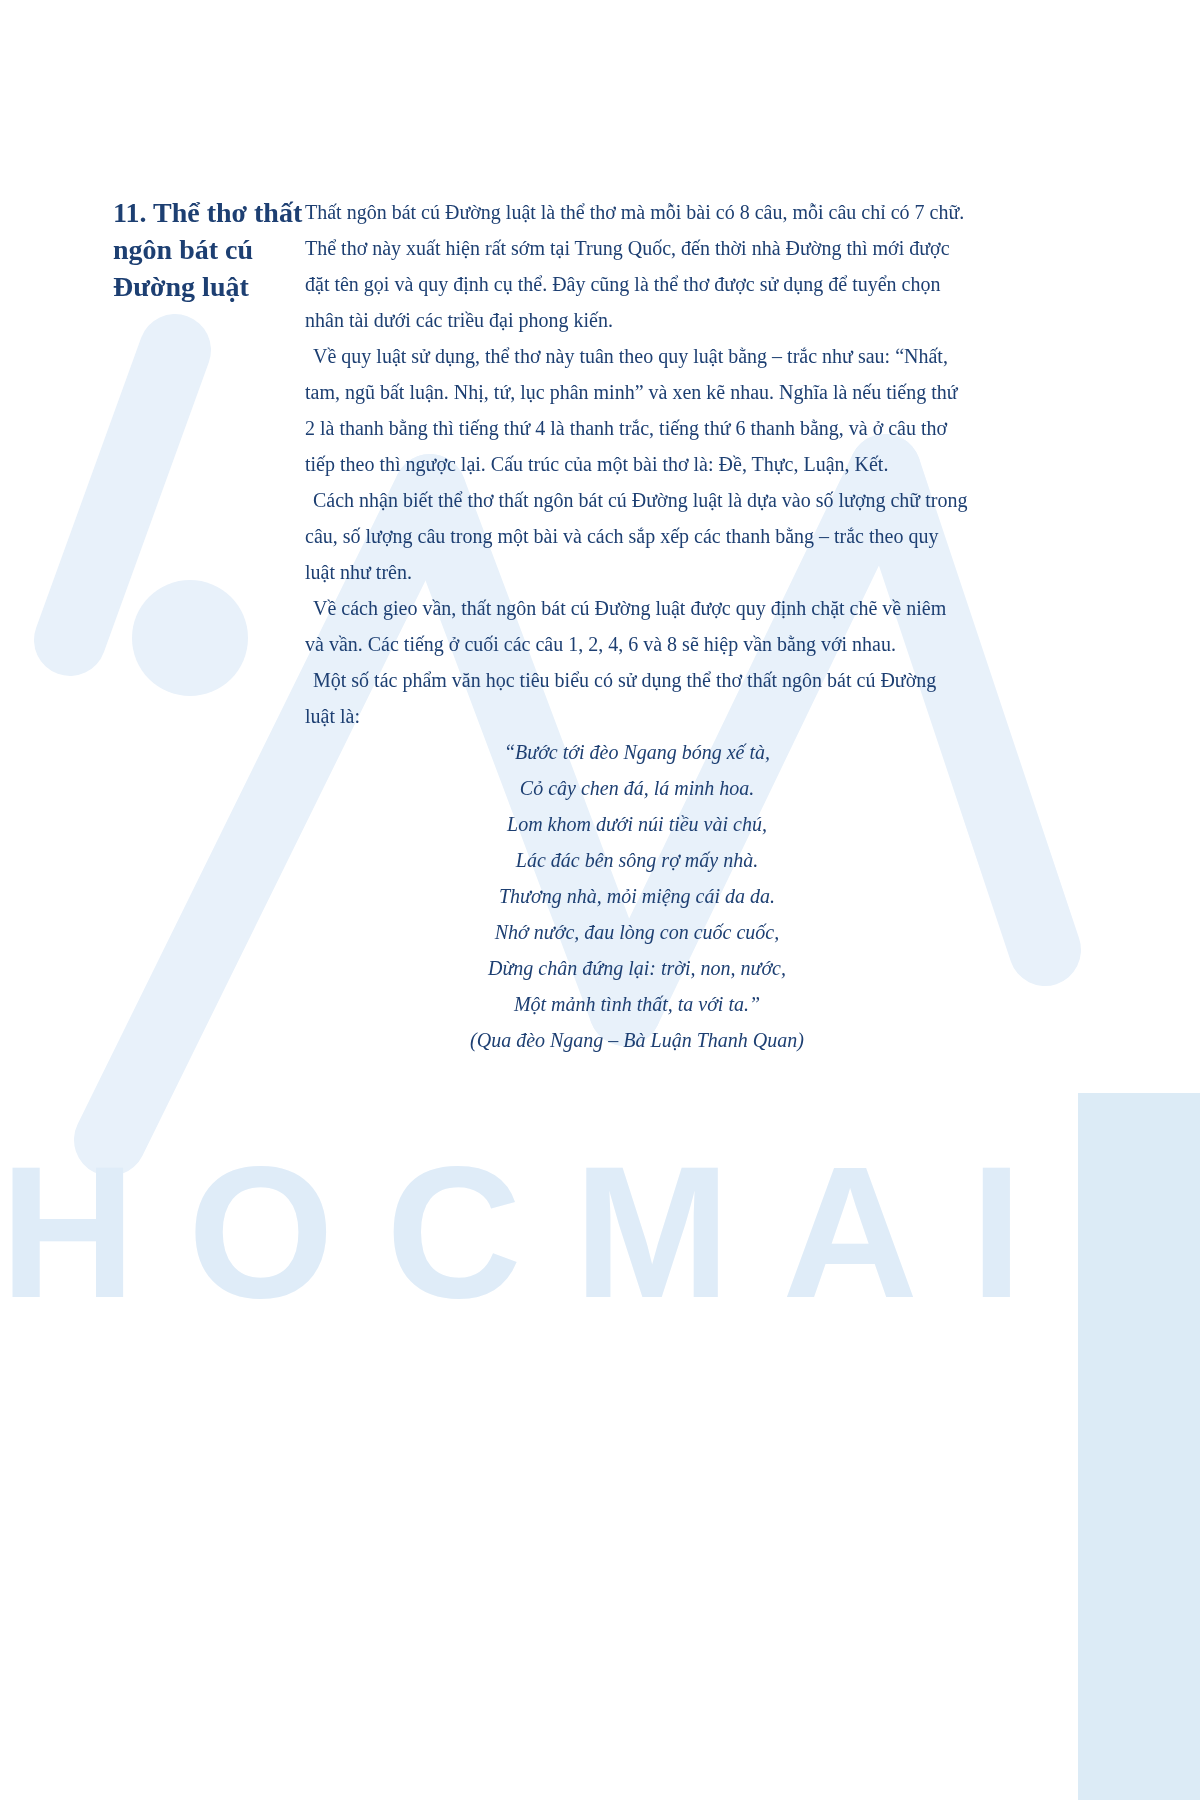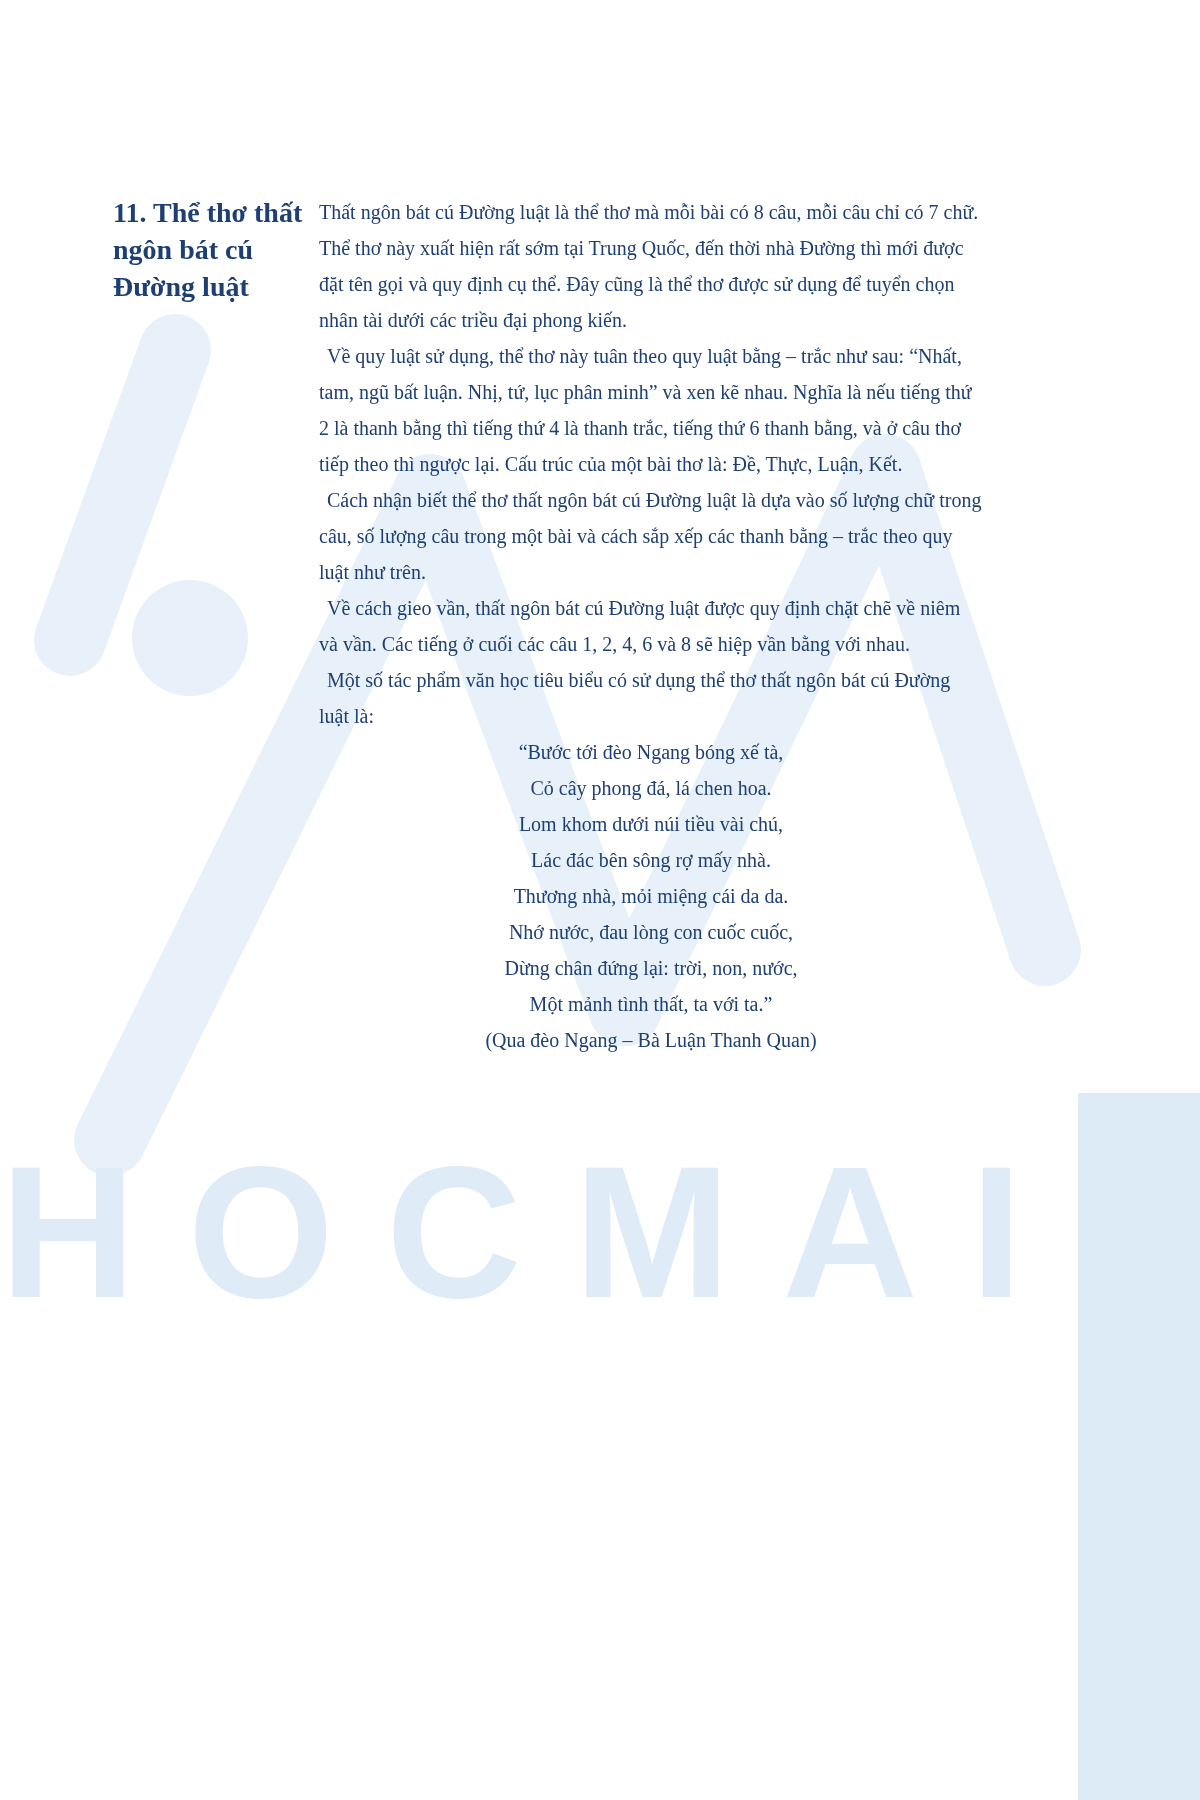--- a/index.html
+++ b/index.html
@@ -42,21 +42,20 @@
     z-index: 1;
     white-space: nowrap;
   }
 
   
   .content {
     position: absolute;
     left: 113px; top: 194px;
     width: 870px;
     display: flex;
-    gap: 14px;
     z-index: 2;
   }
   .heading-col {
     flex: 0 0 192px;
     width: 192px;
     font-weight: bold;
     font-size: 28px;
     line-height: 37px;
   }
   .body-col {
@@ -64,20 +63,21 @@
     width: 664px;
     font-size: 20px;
     line-height: 36px;
   }
   .body-col p { margin: 0; }
   .body-col p.indent { text-indent: 8px; }
 
   .poem {
     margin-top: 0;
     text-align: center;
+    font-style: italic;
   }
   .poem-line { line-height: 36px; }
   .poem-attribution { line-height: 36px; }
 </style>
 </head>
 <body>
 
 <div class="page">
 
   <div class="wm-figure">
@@ -103,21 +103,21 @@
 
     <div class="body-col">
       <p>Thất ngôn bát cú Đường luật là thể thơ mà mỗi bài có 8 câu, mỗi câu chỉ có 7 chữ. Thể thơ này xuất hiện rất sớm tại Trung Quốc, đến thời nhà Đường thì mới được đặt tên gọi và quy định cụ thể. Đây cũng là thể thơ được sử dụng để tuyển chọn nhân tài dưới các triều đại phong kiến.</p>
       <p class="indent">Về quy luật sử dụng, thể thơ này tuân theo quy luật bằng – trắc như sau: “Nhất, tam, ngũ bất luận. Nhị, tứ, lục phân minh” và xen kẽ nhau. Nghĩa là nếu tiếng thứ 2 là thanh bằng thì tiếng thứ 4 là thanh trắc, tiếng thứ 6 thanh bằng, và ở câu thơ tiếp theo thì ngược lại. Cấu trúc của một bài thơ là: Đề, Thực, Luận, Kết.</p>
       <p class="indent">Cách nhận biết thể thơ thất ngôn bát cú Đường luật là dựa vào số lượng chữ trong câu, số lượng câu trong một bài và cách sắp xếp các thanh bằng – trắc theo quy luật như trên.</p>
       <p class="indent">Về cách gieo vần, thất ngôn bát cú Đường luật được quy định chặt chẽ về niêm và vần. Các tiếng ở cuối các câu 1, 2, 4, 6 và 8 sẽ hiệp vần bằng với nhau.</p>
       <p class="indent">Một số tác phẩm văn học tiêu biểu có sử dụng thể thơ thất ngôn bát cú Đường luật là:</p>
 
       <div class="poem">
         <div class="poem-line">“Bước tới đèo Ngang bóng xế tà,</div>
-        <div class="poem-line">Cỏ cây phong đá, lá chen hoa.</div>
+        <div class="poem-line">Cỏ cây chen đá, lá minh hoa.</div>
         <div class="poem-line">Lom khom dưới núi tiều vài chú,</div>
         <div class="poem-line">Lác đác bên sông rợ mấy nhà.</div>
         <div class="poem-line">Thương nhà, mỏi miệng cái da da.</div>
         <div class="poem-line">Nhớ nước, đau lòng con cuốc cuốc,</div>
         <div class="poem-line">Dừng chân đứng lại: trời, non, nước,</div>
         <div class="poem-line">Một mảnh tình thất, ta với ta.”</div>
         <div class="poem-attribution">(Qua đèo Ngang – Bà Luận Thanh Quan)</div>
       </div>
     </div>
 

